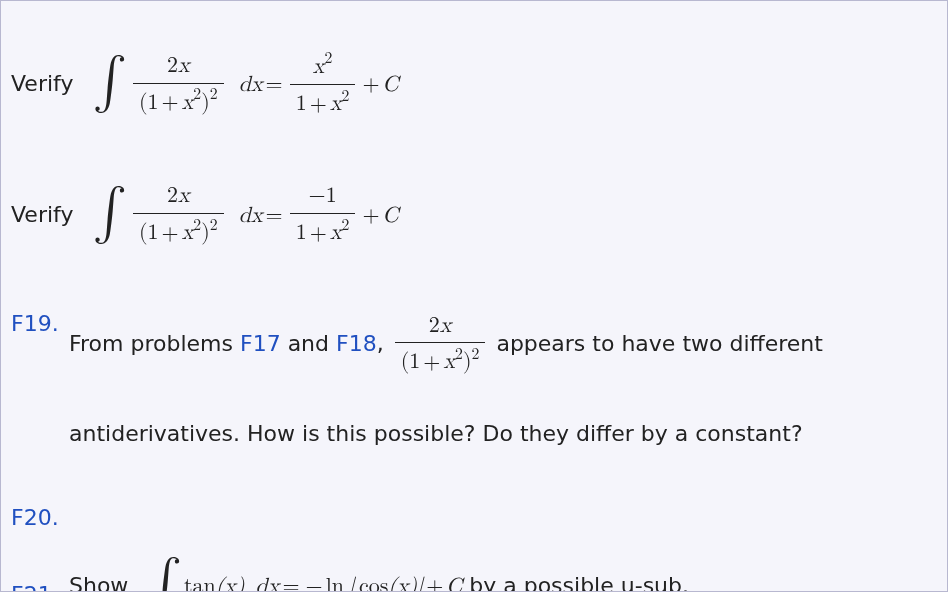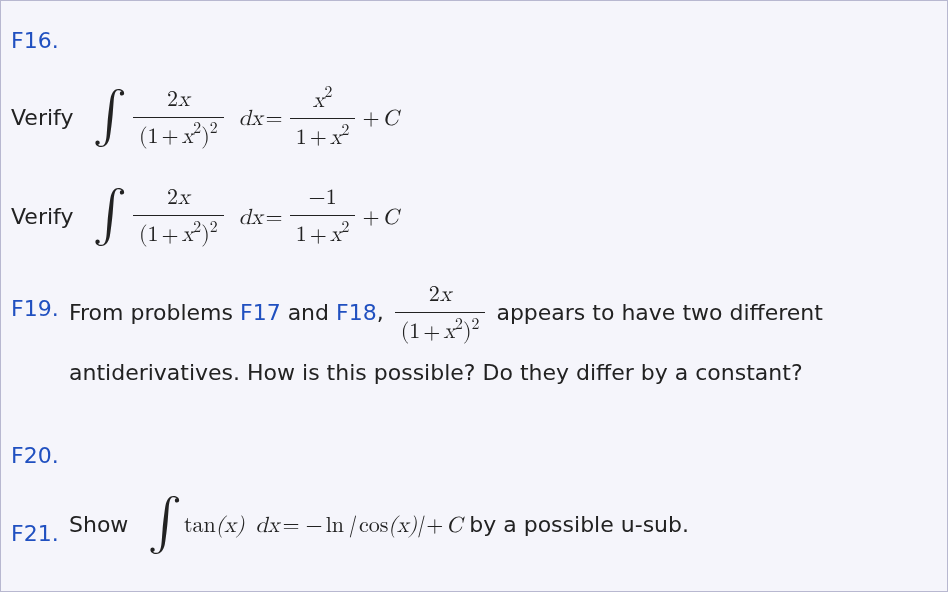--- a/index.html
+++ b/index.html
@@ -52,35 +52,34 @@
     font-size: 52px;
     line-height: 0;
     position: relative;
     top: 6px;
     padding: 0 2px 0 6px;
   }
   .frac {
     display: inline-block;
     vertical-align: middle;
     text-align: center;
-    margin: 0 4px;
+    margin: 16px 4px;
     position: relative;
     top: -2px;
   }
   .frac .num { display:block; padding: 0 6px 1px 6px; border-bottom: 1.3px solid #222; }
   .frac .den { display:block; padding: 1px 6px 0 6px; }
   sup { font-size: 0.72em; position: relative; top:-0.1em;}
   .indent-wrap { display:block; }
-  .second-line { display:block; margin-top:6px; }
+  .second-line { display:block; margin-top:21px; }
 </style>
 </head>
 <body>
 
 <div class="problem">
-  <span class="plabel">F16.</span>
 </div>
 
 <div class="problem">
   <span class="ptext">
     <span class="verb">Verify</span>
     <span class="math" title="∫ 2x / (1 + x^2)^2 dx = x^2 / (1 + x^2) + C"><span class="intsym">∫</span><span class="frac"><span class="num"><span class="rm">2</span><span>x</span></span><span class="den"><span class="rm">(1</span><span class="op">+</span><span>x</span><sup><span class="rm">2</span></sup><span class="rm">)</span><sup><span class="rm">2</span></sup></span></span> <span>dx</span><span class="op">=</span><span class="frac"><span class="num"><span>x</span><sup><span class="rm">2</span></sup></span><span class="den"><span class="rm">1</span><span class="op">+</span><span>x</span><sup><span class="rm">2</span></sup></span></span><span class="op">+</span><span>C</span></span>
   </span>
 </div>
 
 <div class="problem">

